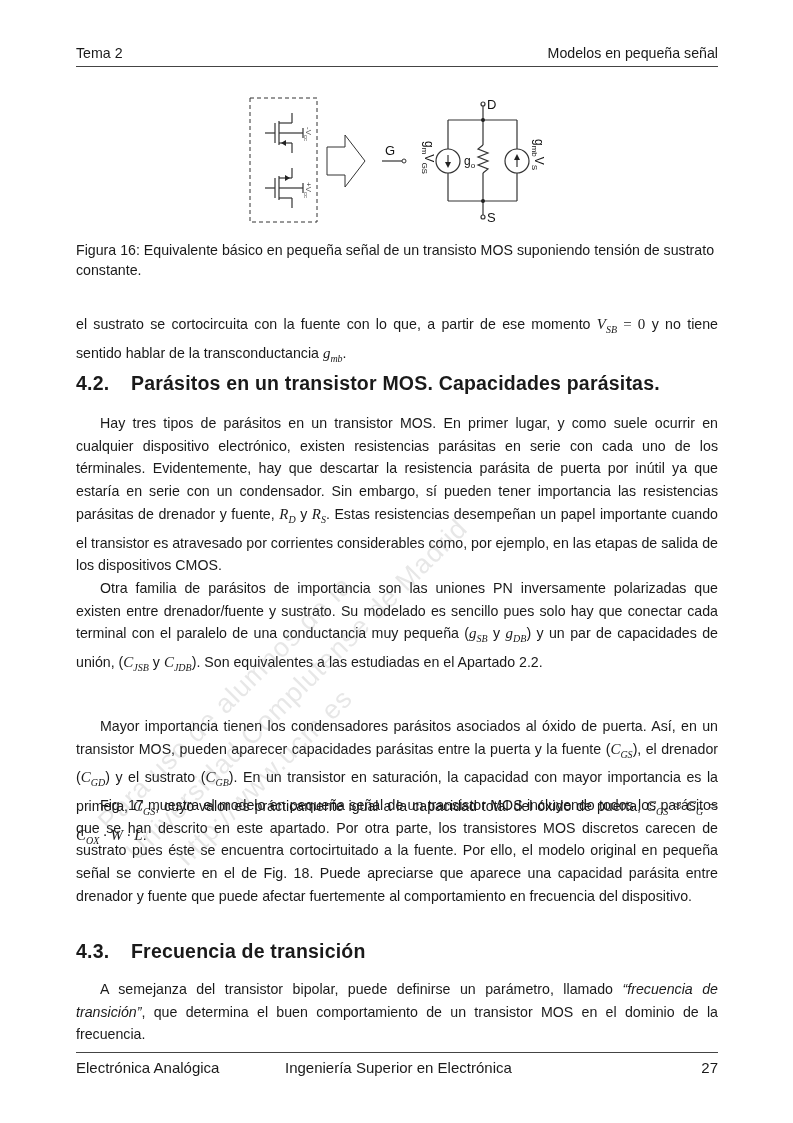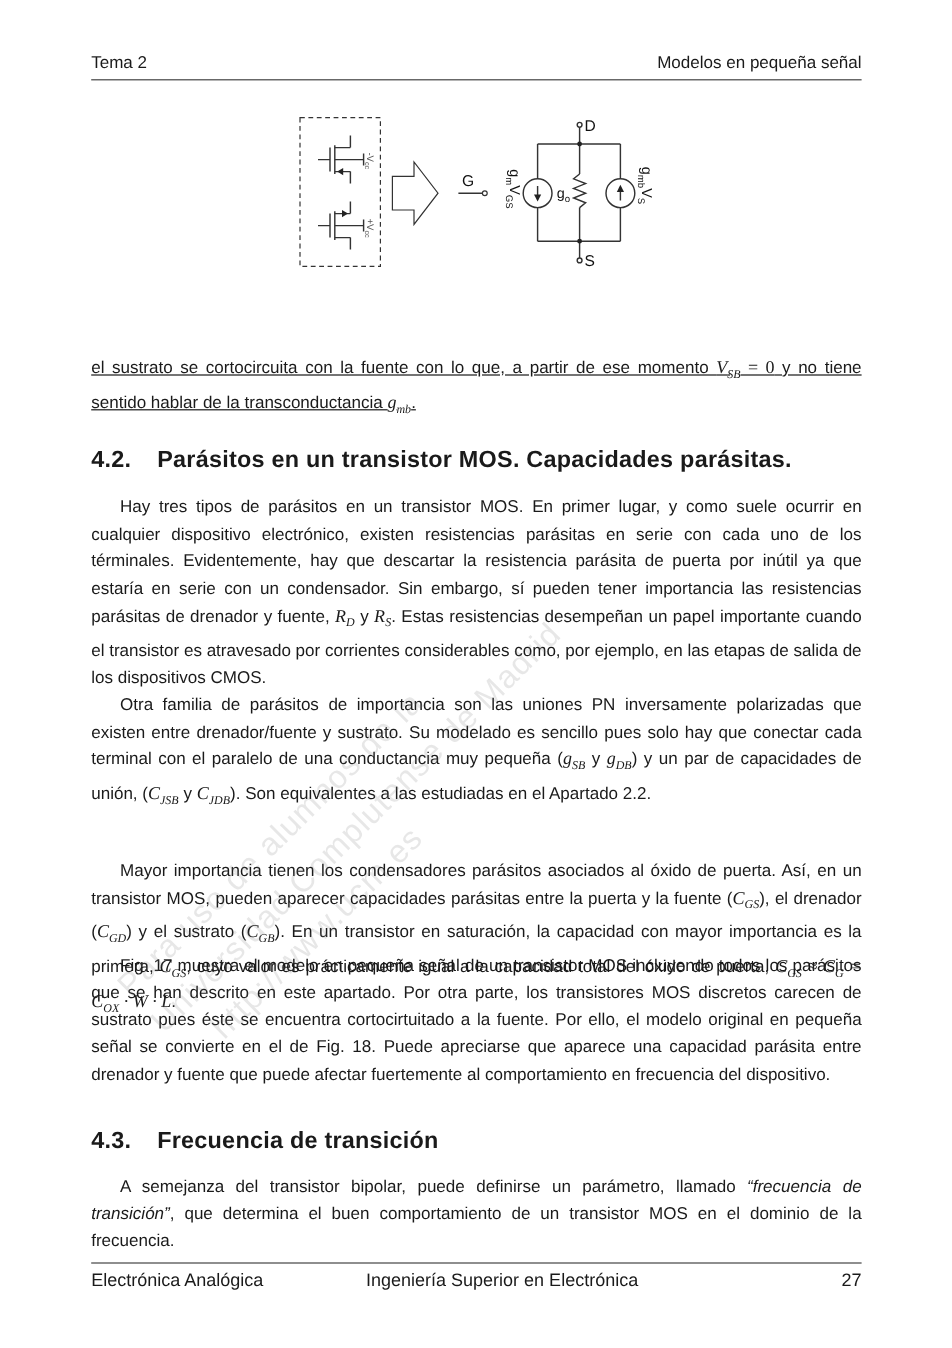--- a/index.html
+++ b/index.html
@@ -111,22 +111,23 @@
       </text>
       <text x="219" y="70" font-size="12" fill="#111">
         <tspan>g</tspan><tspan font-size="8" dy="3">o</tspan>
       </text>
       <text x="0" y="0" font-size="12" fill="#111" transform="translate(290,44) rotate(90)">
         <tspan>g</tspan><tspan font-size="8" dy="3">mb</tspan><tspan dy="-3">V</tspan><tspan font-size="8" dy="3">S</tspan>
       </text>
     </svg>
   </div>
 
+  <div class="caption">Figura 16: Equivalente básico en pequeña señal de un transisto MOS suponiendo tensión de sustrato constante.</div>
 
-  <div class="para" style="top:296px;text-decoration:underline;">
+  <div class="para" style="top:313px;">
     <span>el sustrato se cortocircuita con la fuente con lo que, a partir de ese momento </span><span class="math"><span>V</span><sub>SB</sub></span><span class="mathr"> = 0</span><span> y no tiene sentido hablar de la transconductancia </span><span class="math"><span>g</span><sub>mb</sub></span><span>.</span>
   </div>
 
   <div class="section" style="top:372px;">
     <span class="num">4.2.</span><span>Parásitos en un transistor MOS. Capacidades parásitas.</span>
   </div>
 
   <div class="para indent" style="top:412px;">
     <span>Hay tres tipos de parásitos en un transistor MOS. En primer lugar, y como suele ocurrir en cualquier dispositivo electrónico, existen resistencias parásitas en serie con cada uno de los términales. Evidentemente, hay que descartar la resistencia parásita de puerta por inútil ya que estaría en serie con un condensador. Sin embargo, sí pueden tener importancia las resistencias parásitas de drenador y fuente, </span><span class="math"><span>R</span><sub>D</sub></span><span> y </span><span class="math"><span>R</span><sub>S</sub></span><span>. Estas resistencias desempeñan un papel importante cuando el transistor es atravesado por corrientes considerables como, por ejemplo, en las etapas de salida de los dispositivos CMOS.</span>
   </div>
@@ -144,21 +145,21 @@
   <div class="section" style="top:940px;">
     <span class="num">4.3.</span><span>Frecuencia de transición</span>
   </div>
 
   <div class="para indent" style="top:978px;">
     <span>A semejanza del transistor bipolar, puede definirse un parámetro, llamado </span><span class="ital">“frecuencia de transición”</span><span>, que determina el buen comportamiento de un transistor MOS en el dominio de la frecuencia.</span>
   </div>
 
   <div class="footer">
     <span style="left:0;">Electrónica Analógica</span>
-    <span style="left:209px;margin-left:20px;">Ingeniería Superior en Electrónica</span>
+    <span style="left:209px;">Ingeniería Superior en Electrónica</span>
     <span style="right:0;">27</span>
   </div>
 
   <div class="watermark">
     <div style="left:92px; top:815px; transform: rotate(-45deg);">Para uso de alumnos de la</div>
     <div style="left:120px; top:845px; transform: rotate(-45deg);">Universidad Complutense de Madrid</div>
     <div style="left:170px; top:850px; transform: rotate(-45deg);">http://www.ucm.es</div>
   </div>
 </div>
 

